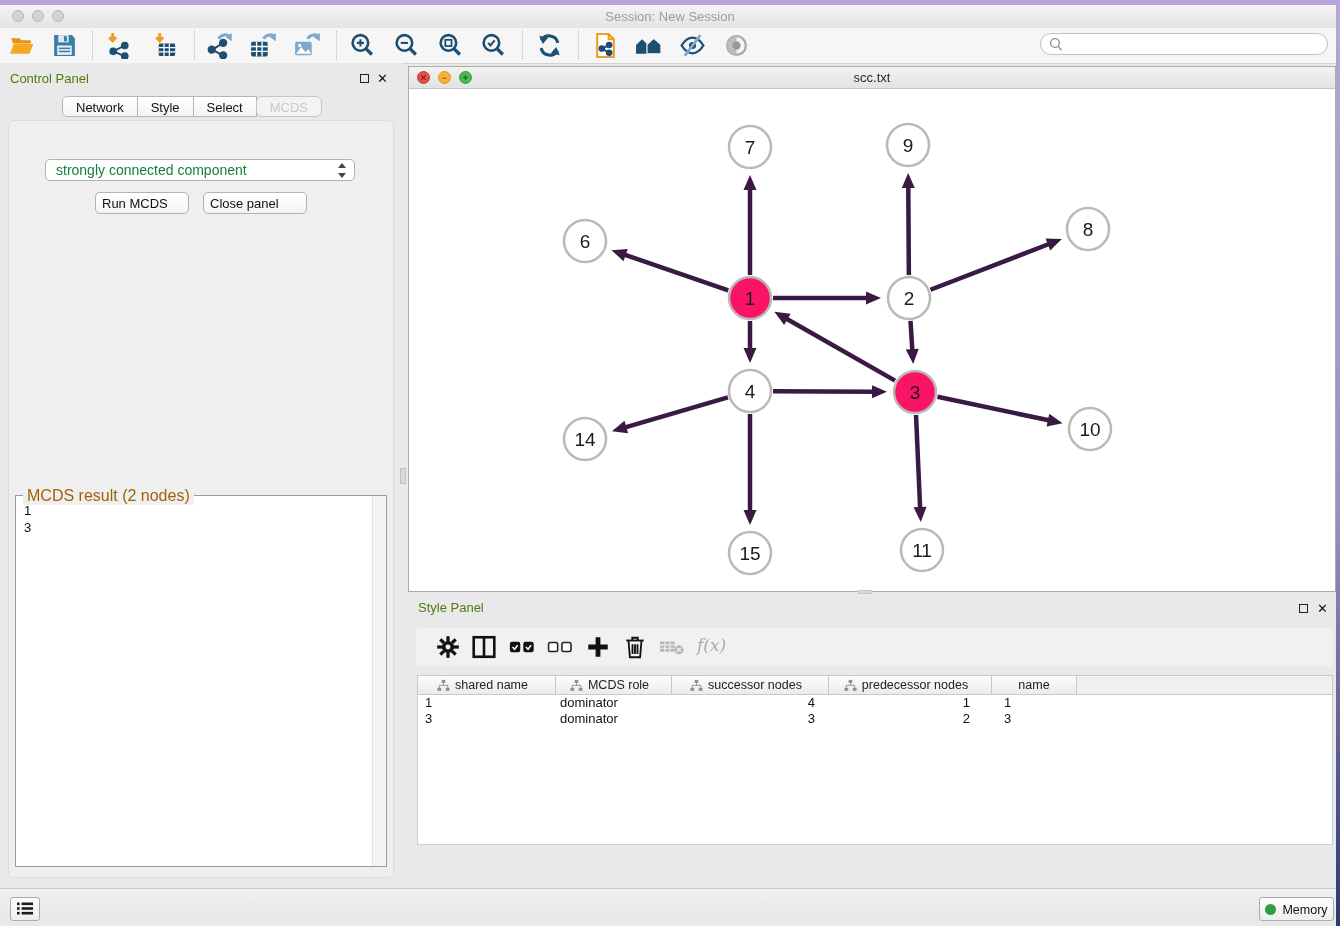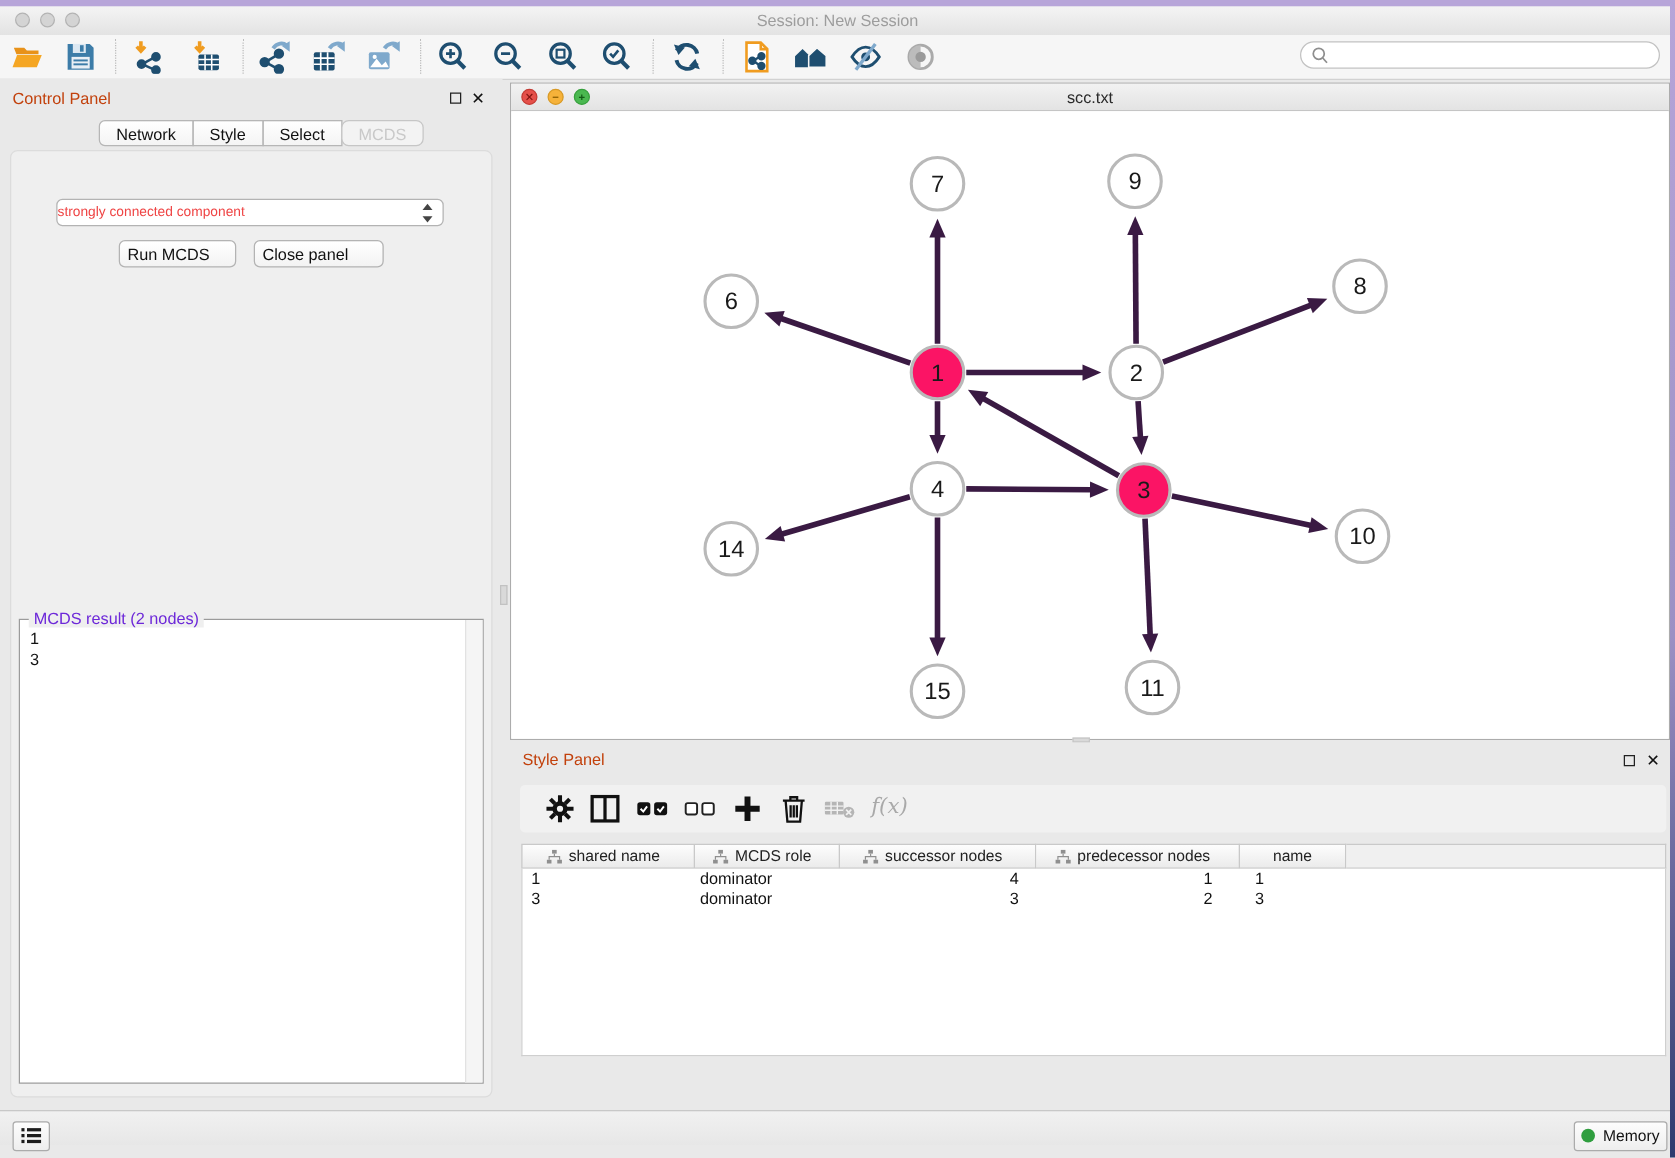--- a/index.html
+++ b/index.html
@@ -22,42 +22,42 @@
   .toolbar{left:0;top:28px;width:1340px;height:35px;background:#f6f6f6;border-bottom:1px solid #d2d2d2}
   .tb-icon{top:4px;width:27px;height:27px;cursor:default}
   .tb-icon svg{width:100%;height:100%;display:block}
   .tb-sep{top:3px;height:28px;width:0;border-left:1px dotted #bcbcbc}
   .searchbox{left:1040px;top:5px;width:288px;height:22px;background:#fff;
     border:1px solid #c2c2c2;border-radius:12px;box-sizing:border-box}
   .searchbox svg{position:absolute;left:8px;top:3px}
   .searchbox input{position:absolute;left:26px;top:1px;width:250px;height:18px;border:none;outline:none;font-size:12px;background:transparent}
   
   .control-panel{left:0;top:63px;width:402px;height:825px;background:#e9e9e9}
-  .panel-title{font-size:13px;color:#c2410c}
+  .panel-title{font-size:13px;color:#4d7c0f}
   .float-box{width:9px;height:9px;border:1.6px solid #222;box-sizing:border-box;background:transparent}
   .close-x{font-size:13px;font-weight:bold;color:#111;line-height:13px}
-  .cp-tabs{left:79px;top:33px;height:21px;display:flex}
+  .cp-tabs{left:62px;top:33px;height:21px;display:flex}
   .cp-tab{height:21px;line-height:21px;padding:0 13px;font-size:13px;color:#111;
     background:linear-gradient(#ffffff,#f4f4f4);border:1px solid #b6b6b6;margin-left:-1px;box-sizing:border-box}
   .cp-tab.first{border-radius:5px 0 0 5px;margin-left:0}
   .cp-tab.selected{background:#f3f3f3;color:#c9c9c9;border:1px solid #c6c6c6;border-radius:6px;position:relative;z-index:2}
   .cp-inner{left:8px;top:57px;width:386px;height:758px;background:#efefef;
     border:1px solid #dcdcdc;border-radius:6px;box-sizing:border-box}
   .opt-label{left:0;top:16px;width:100%;text-align:center;font-size:13px;color:#111}
   .dropdown{left:36px;top:38px;width:310px;height:22px;background:#fff;border:1px solid #b3b3b3;
-    border-radius:5px;box-sizing:border-box;font-size:11px;line-height:20px;color:#ef4444}
+    border-radius:5px;box-sizing:border-box;font-size:14px;line-height:20px;padding-left:10px;color:#15803d}
   .stepper{right:7px;top:3px;width:9px;height:15px}
   .stepper:before{content:"";position:absolute;top:0;left:0;border-left:4.5px solid transparent;
     border-right:4.5px solid transparent;border-bottom:5.5px solid #444}
   .stepper:after{content:"";position:absolute;bottom:0;left:0;border-left:4.5px solid transparent;
     border-right:4.5px solid transparent;border-top:5.5px solid #444}
   .cp-btn{top:71px;height:22px;background:linear-gradient(#ffffff,#f3f3f3);border:1px solid #b3b3b3;
     border-radius:5px;box-sizing:border-box;font-size:13px;text-align:left;line-height:20px;color:#111}
   .groupbox{left:6px;top:374px;width:372px;height:372px;border:1px solid #9b9b9b;background:#fff;box-sizing:border-box}
-  .groupbox .legend{position:absolute;top:-9px;left:7px;background:#efefef;padding:0 4px;font-size:13px;color:#6d28d9}
+  .groupbox .legend{position:absolute;top:-9px;left:7px;background:#efefef;padding:0 4px;font-size:16px;color:#a16207}
   .result-list{position:absolute;left:8px;top:6px;font-size:13px;line-height:17px;color:#111}
   .scrollstrip{position:absolute;right:0;top:0;bottom:0;width:13px;background:#f5f5f5;border-left:1px solid #e2e2e2}
   .vdivider-handle{left:400px;top:468px;width:6px;height:16px;background:#d9d9d9;border:1px solid #c2c2c2;box-sizing:border-box}
   
   .net-window{left:408px;top:66px;width:928px;height:526px;background:#fff;
     border:1px solid #acacac;box-sizing:border-box}
   .net-titlebar{left:0;top:0;width:100%;height:22px;background:linear-gradient(#f2f2f2,#e3e3e3);
     border-bottom:1px solid #c5c5c5;box-sizing:border-box}
   .traffic{top:4px;width:13px;height:13px;border-radius:50%;box-sizing:border-box;
     text-align:center;font-size:9px;font-weight:bold;line-height:12px}

